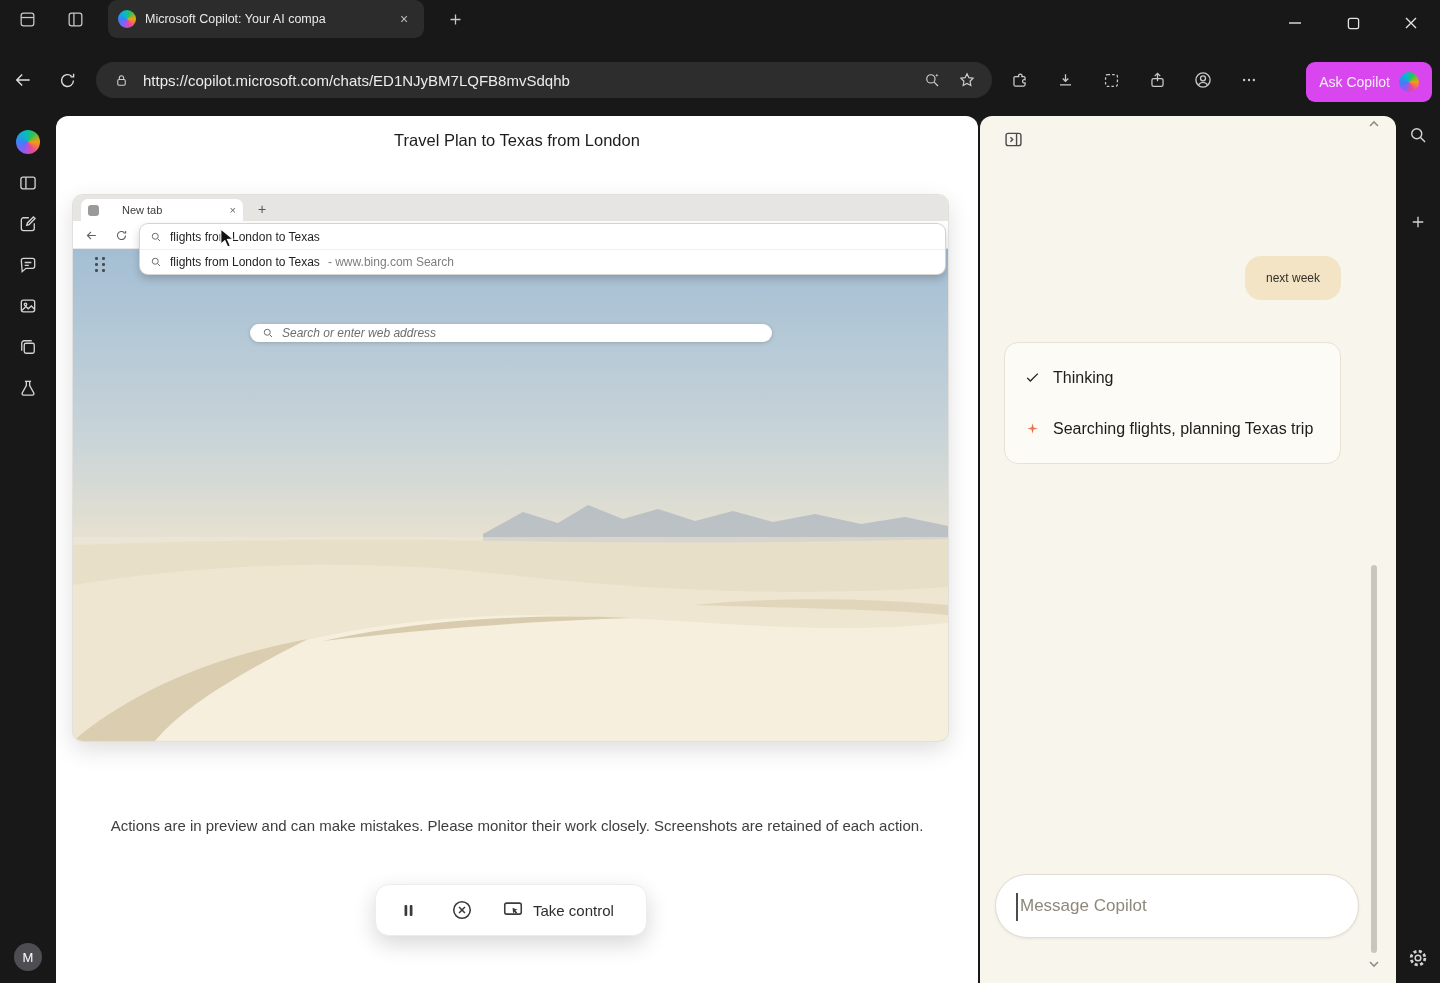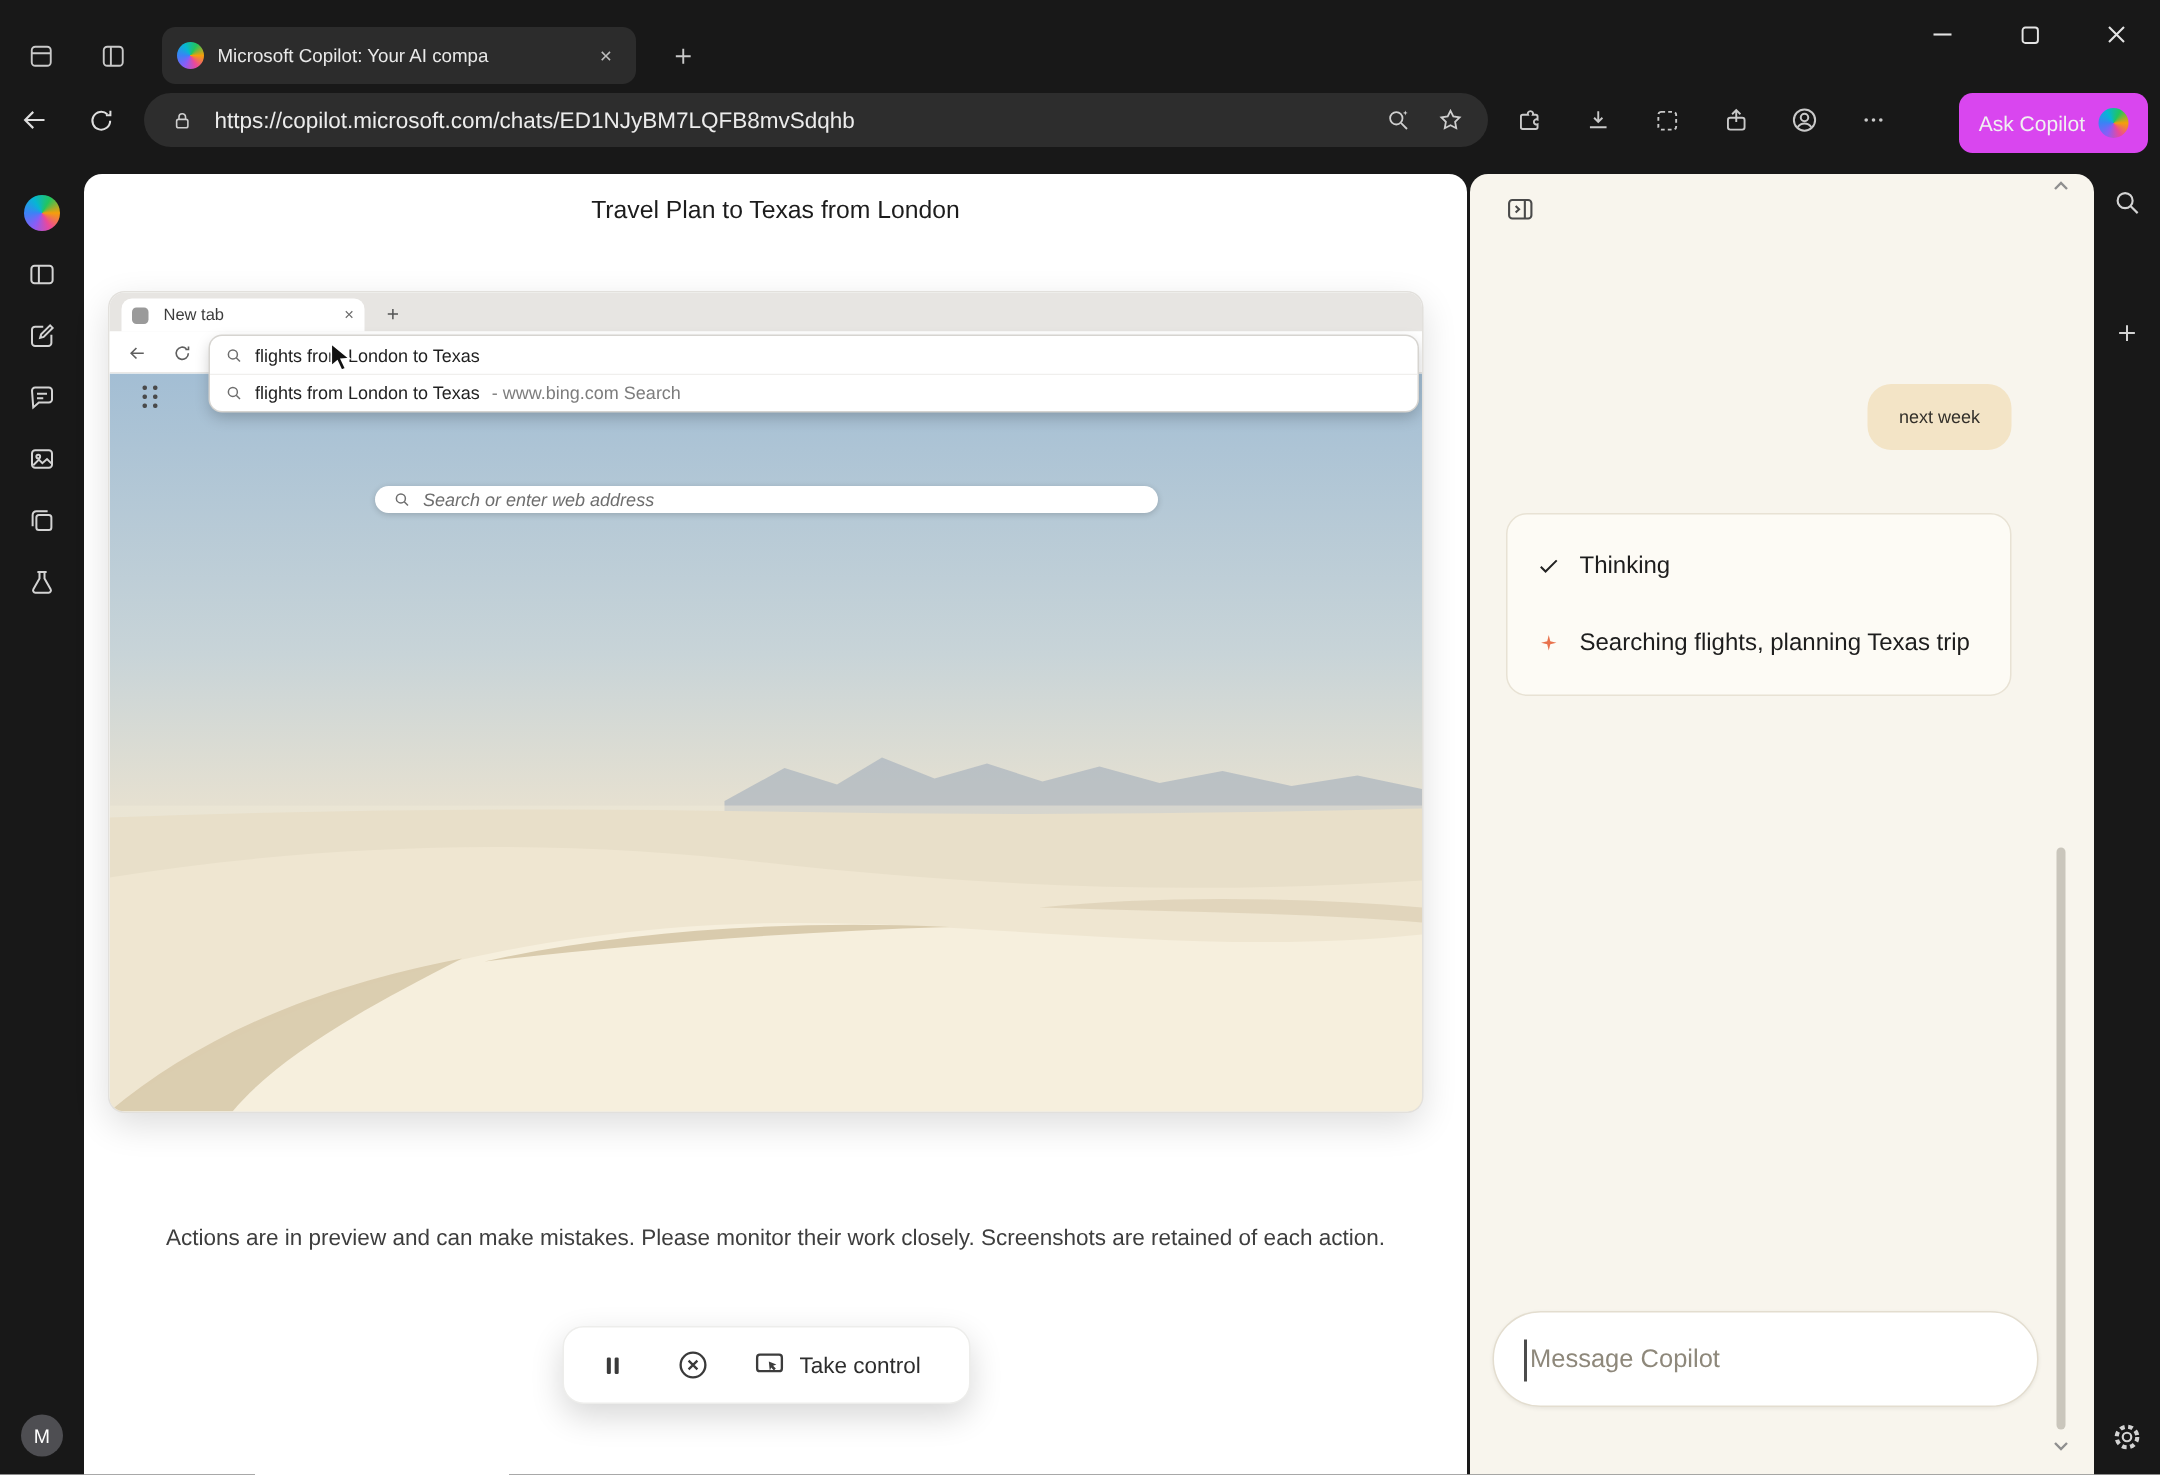--- a/index.html
+++ b/index.html
@@ -2,21 +2,21 @@
 <html><head>
 <meta charset="utf-8">
 <style>
   * { box-sizing:border-box; margin:0; padding:0; }
   html,body { width:1440px; height:983px; }
   body { position:relative; overflow:hidden; background:#181818; font-family:"Liberation Sans","DejaVu Sans",sans-serif; }
   svg { display:block; }
   input { font:inherit; border:none; outline:none; background:transparent; }
 
   
-  .tabstrip { position:absolute; top:0; left:0; right:0; height:56px; display:flex; align-items:flex-end; }
+  .tabstrip { position:absolute; top:0; left:0; right:0; height:56px; display:flex; align-items:flex-start; }
   .chrome-btn { width:38px; height:38px; border-radius:8px; display:flex; align-items:center; justify-content:center; color:#c9c9c9; cursor:pointer; }
   .browser-tab { margin-left:14px; width:316px; height:38px; background:#2c2c2c; border-radius:9px; display:flex; align-items:center; gap:9px; padding:0 10px; }
   .copilot-logo { width:18px; height:18px; border-radius:50%; flex:0 0 auto;
       background:conic-gradient(from 210deg,#8b5cf6,#3b82f6,#06b6d4,#22c55e,#f59e0b,#ec4899,#8b5cf6); }
   .tab-title { flex:1; font-size:12.5px; color:#e9e9e9; white-space:nowrap; overflow:hidden; }
   .tab-close { width:20px; height:20px; border-radius:5px; color:#bdbdbd; font-size:14px; line-height:1; display:flex; align-items:center; justify-content:center; }
   .win-controls { position:absolute; right:0; top:0; height:46px; display:flex; }
   .win-btn { width:58px; height:46px; display:flex; align-items:center; justify-content:center; color:#e3e3e3; }
 
   
@@ -47,21 +47,21 @@
 
   
   .main-card { position:absolute; left:56px; top:116px; width:922px; height:867px; background:#ffffff; border-radius:12px 12px 0 0;padding-left:44px; }
   .page-title { position:absolute; top:15px; left:0; right:0; text-align:center; font-size:16.5px; color:#1c1c1c; }
   .disclaimer { position:absolute; top:701px; left:0; right:0; text-align:center; font-size:15px; color:#3e3e3e; }
 
   
   .mini { position:absolute; left:17px; top:79px; width:875px; height:546px; border-radius:10px; background:#fff; overflow:hidden;
       box-shadow:0 0 0 1px #e2e0dc, 0 8px 24px rgba(0,0,0,.14); }
   .mini-tabbar { position:absolute; top:0; left:0; right:0; height:26px; background:#e7e5e2; display:flex; align-items:flex-end; }
-  .mini-tab { margin-left:8px; width:162px; height:22px; background:#fff; border-radius:7px 7px 0 0; display:flex; align-items:center; gap:10px; padding:0 7px; }
+  .mini-tab { margin-left:8px; width:162px; height:22px; background:#fff; border-radius:7px 7px 0 0; display:flex; align-items:center; gap:23px; padding:0 7px; }
   .mini-favicon { width:11px; height:11px; border-radius:3px; background:#9a9a9a; flex:0 0 auto; }
   .mini-tab-label { flex:1; font-size:11px; color:#3c3c3c; white-space:nowrap; overflow:hidden; }
   .mini-tab-close { font-size:11px; color:#6b6b6b; line-height:1; }
   .mini-newtab { margin-left:10px; margin-bottom:3px; font-size:14px; color:#555; width:18px; height:18px; display:flex; align-items:center; justify-content:center; }
   .mini-toolbar { position:absolute; top:26px; left:0; right:0; height:28px; background:#fff; border-bottom:1px solid #e9e8e6; }
   .mini-nav { position:absolute; top:4px; width:20px; height:20px; display:flex; align-items:center; justify-content:center; color:#5f5f5f; }
   .mn-back { left:8px; } .mn-refresh { left:38px; }
   .mini-omnibox { position:absolute; left:67px; top:29px; width:805px; background:#fff; border-radius:8px;
       box-shadow:0 0 0 1px #d6d4d0, 0 4px 10px rgba(0,0,0,.22); z-index:20; }
   .omni-row { height:25px; display:flex; align-items:center; gap:8px; padding:0 10px; }

